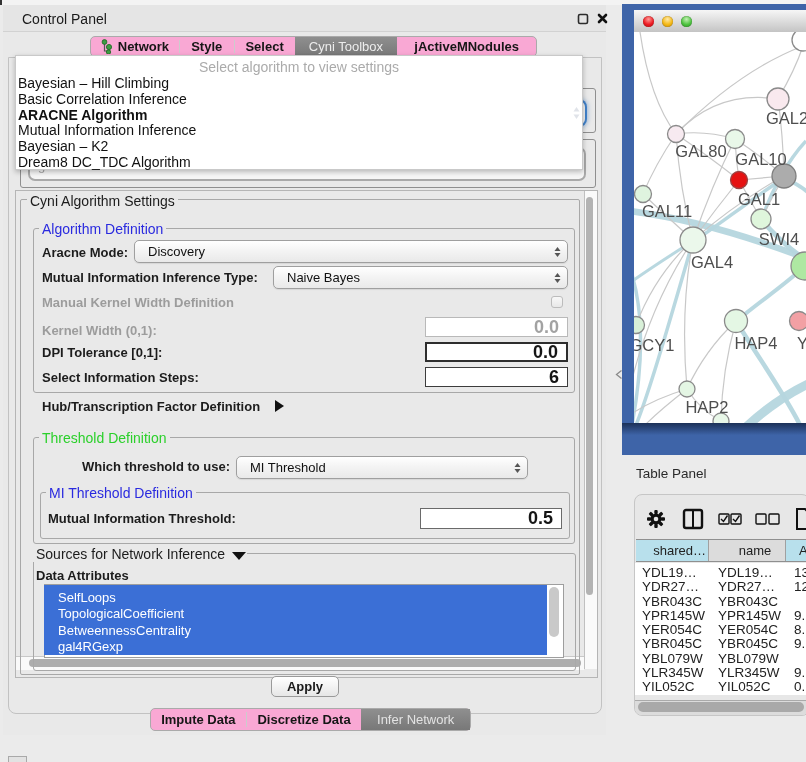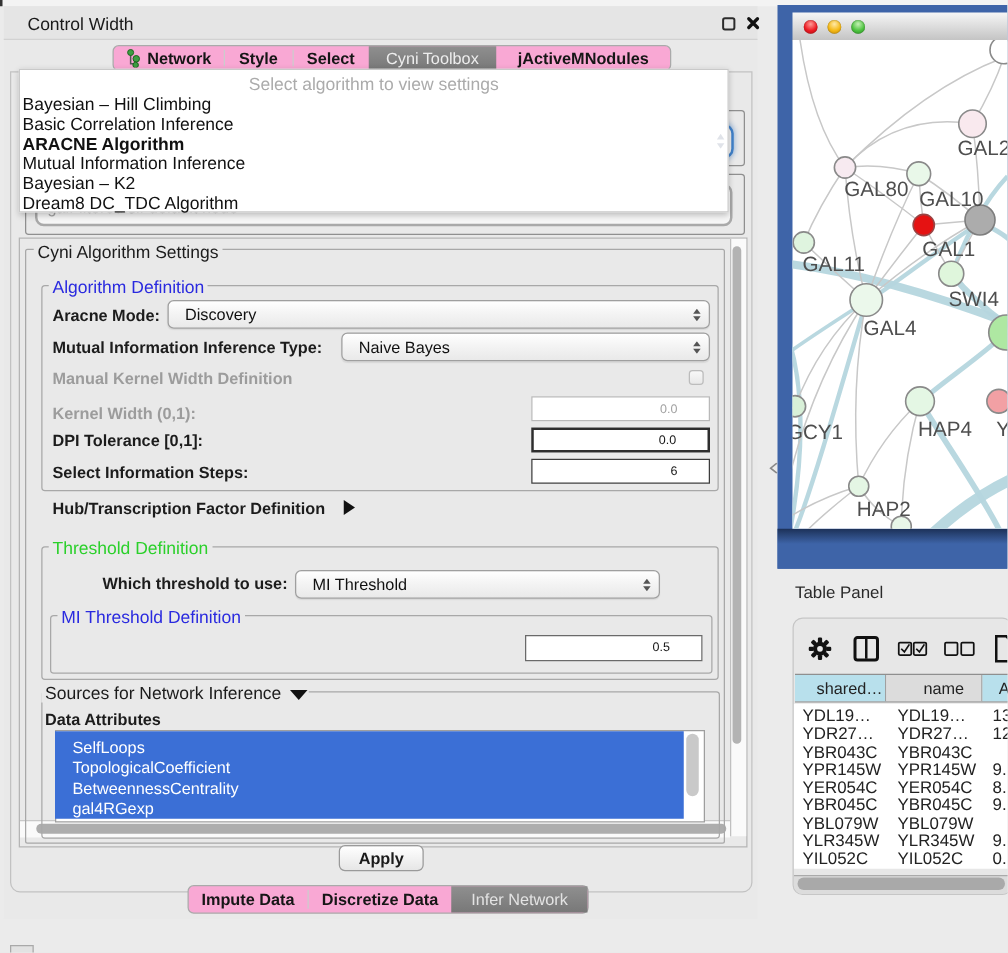--- a/index.html
+++ b/index.html
@@ -9,40 +9,40 @@
   .abs{position:absolute;}
   .b13{font-weight:bold;font-size:13px;color:#1c1c1c;}
   .dis{color:#9c9c9c;}
   .grouptitle{font-size:14px;color:#1c1c1c;background:#e9e9e9;padding:0 3px;}
   .grp{position:absolute;border:1px solid #a8a8a8;border-radius:3px;
        box-shadow:inset 0 0 0 0 #fff;}
   .combo{position:absolute;border:1px solid #9f9f9f;border-radius:5px;
       background:linear-gradient(#ffffff,#f4f4f4 45%,#e9e9e9);
       box-shadow:0 1px 1px rgba(0,0,0,0.08);}
   .combo .ar{position:absolute;right:6px;top:50%;margin-top:-5px;width:7px;height:10px;}
-  .field{position:absolute;background:#fff;font-size:10px;color:#151515;
-      text-align:right;line-height:19px;padding-right:25px;box-sizing:border-box;}
+  .field{position:absolute;background:#fff;font-size:18px;color:#151515;
+      text-align:right;line-height:19px;padding-right:8px;box-sizing:border-box;font-weight:bold;}
   .tabbar{position:absolute;background:#f9a8d4;border:1px solid #aaa;border-radius:5px;
       display:flex;align-items:center;box-sizing:border-box;text-align:center;}
   .tab{height:100%;display:flex;align-items:center;justify-content:center;
       font-weight:bold;font-size:13px;color:#161616;position:relative;}
   .tabsel{background:linear-gradient(#8f8f8f,#787878);color:#ededed;}
   .sep{width:1px;height:70%;background:#ccc;}
 </style>
 </head>
 <body>
 
 <div class="abs" style="left:0;top:0;width:806px;height:5px;background:#f3f3f3;"></div>
 <div class="abs" style="left:0;top:0;width:2px;height:5px;background:#333;"></div>
 
 <div class="abs" id="cp" style="left:3px;top:5px;width:603px;height:730px;background:#e9e9e9;">
 
   <div class="abs" style="left:0;top:0;width:603px;height:26px;background:#e5e5e5;
        border-bottom:1px solid #d2d2d2;"></div>
-  <div class="abs" style="left:19px;top:6px;font-size:14px;color:#1a1a1a;">Control Width</div>
+  <div class="abs" style="left:19px;top:6px;font-size:14px;color:#1a1a1a;">Control Panel</div>
 
   <svg class="abs" style="left:574px;top:8px;" width="32" height="12" viewBox="0 0 32 12">
     <rect x="1.5" y="1.5" width="9" height="9" rx="1.5" fill="none" stroke="#2c2c2c" stroke-width="1.6"></rect>
     <path d="M22 2 L29 9 M29 2 L22 9" stroke="#111" stroke-width="2.6" stroke-linecap="round"></path>
   </svg>
 
   <div class="tabbar" style="left:87px;top:31px;width:447px;height:21px;">
     <div class="tab" style="width:88px;">
       <svg width="13" height="15" viewBox="0 0 13 15" style="margin-right:4px;">
         <path d="M3.5 4 L3.5 12 L6.5 12" stroke="#555" stroke-width="1.2" fill="none"></path>
@@ -128,20 +128,21 @@
   <div class="combo" style="left:233px;top:451px;width:290px;height:21px;">
     <div class="abs" style="left:13px;top:3px;font-size:13px;color:#111;">MI Threshold</div>
     <svg class="ar" viewBox="0 0 7 10">
         <path d="M3.5 0 L6.5 4 L0.5 4 Z" fill="#555"></path>
         <path d="M3.5 10 L6.5 6 L0.5 6 Z" fill="#555"></path>
       </svg>
   </div>
 
   <div class="grp" style="left:37px;top:487px;width:528px;height:45px;"></div>
   <div class="abs grouptitle" style="left:43px;top:480px;color:#2a2adf;">MI Threshold Definition</div>
+  <div class="abs b13" style="left:45px;top:506px;">Mutual Information Threshold:</div>
   <div class="field" style="left:417px;top:503px;width:142px;height:21px;border:1px solid #6a6a6a;">0.5</div>
 
   <div class="grp" style="left:30px;top:548px;width:541px;height:116px;"></div>
   <div class="abs grouptitle" style="left:30px;top:541px;padding-right:22px;">Sources for Network Inference</div>
   <div class="abs" style="left:229px;top:547px;width:0;height:0;border-top:8px solid #111;border-left:7px solid transparent;border-right:7px solid transparent;background:#e9e9e9;"></div>
   <div class="abs b13" style="left:33px;top:563px;">Data Attributes</div>
 
   <div class="abs" style="left:41px;top:579px;width:518px;height:72px;background:#fff;border:1px solid #9e9e9e;"></div>
   <div class="abs" style="left:41px;top:580px;width:503px;height:70px;background:#3b6fd6;"></div>
   <div class="abs" style="left:55px;top:585px;font-size:13px;color:#fff;line-height:16.4px;">

